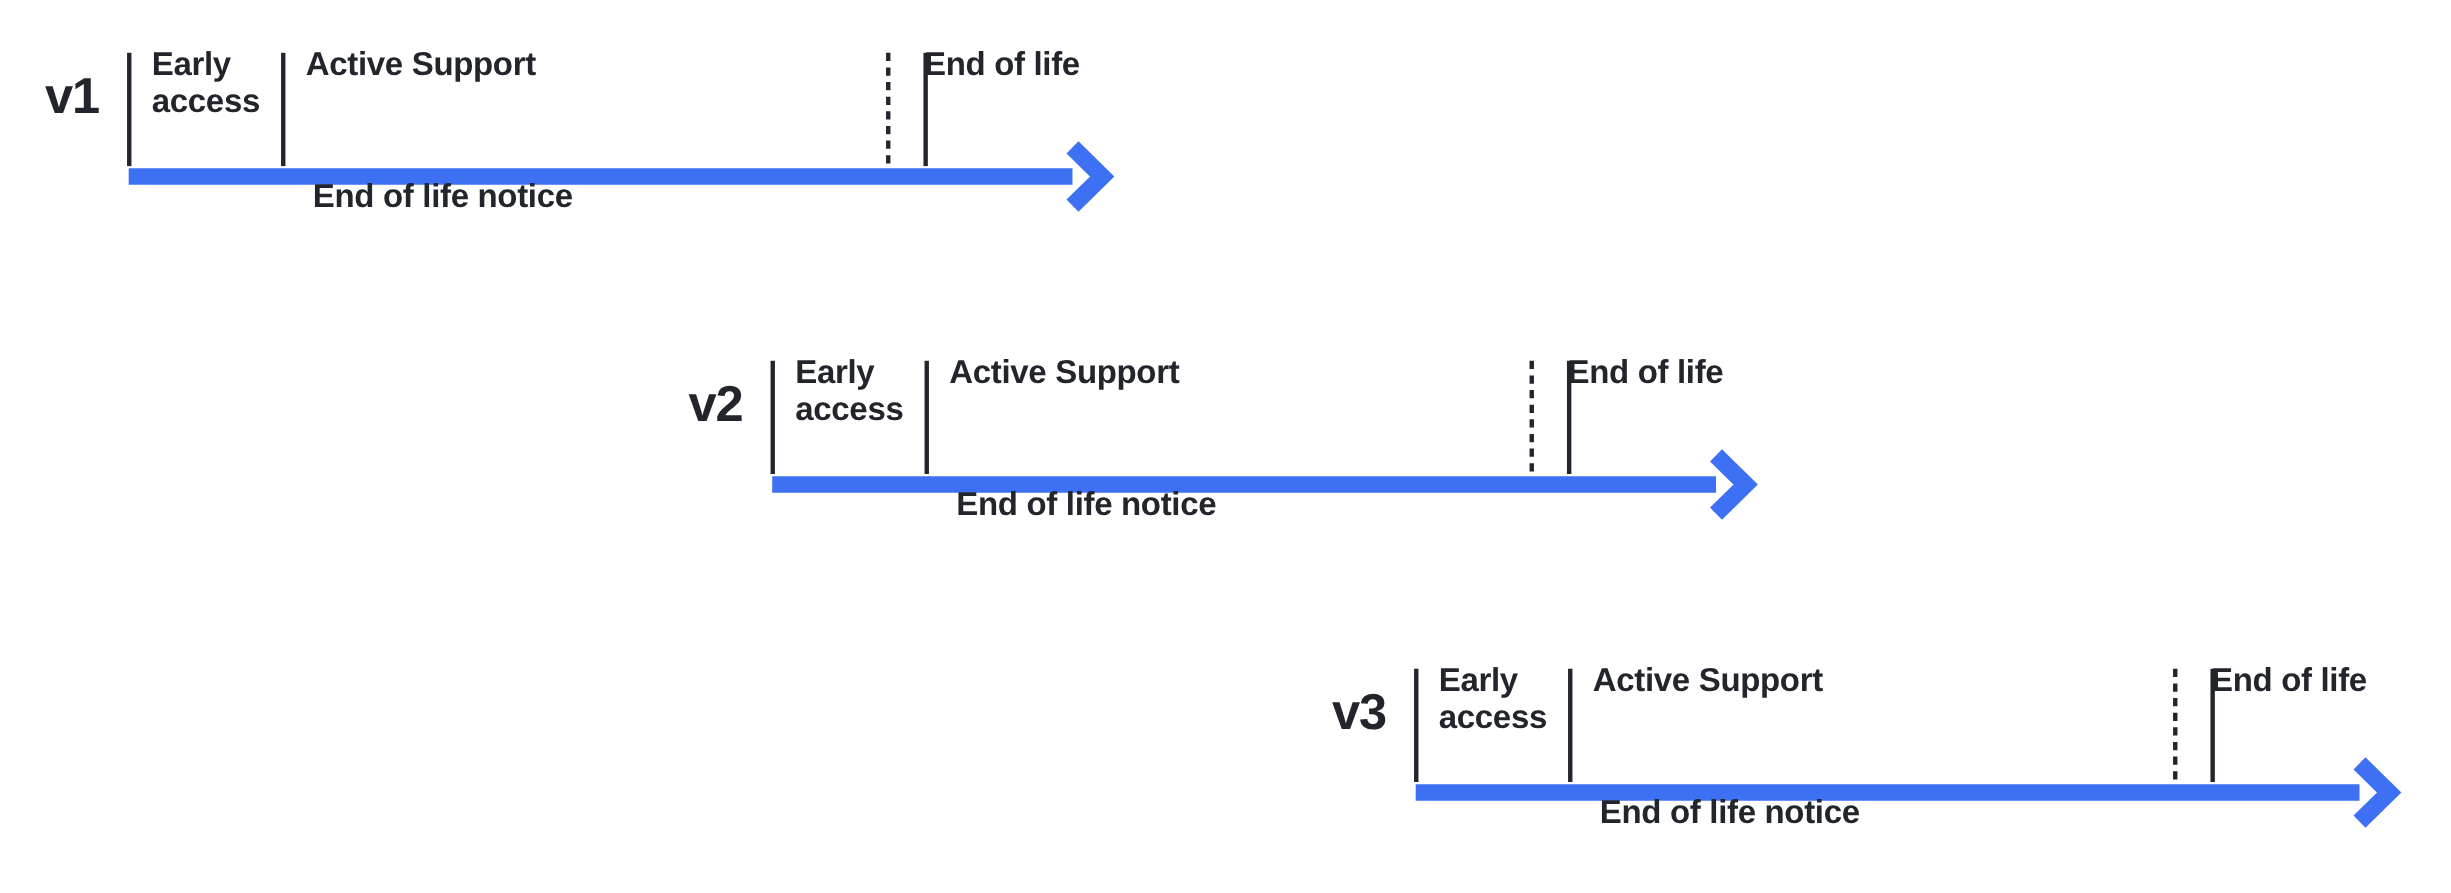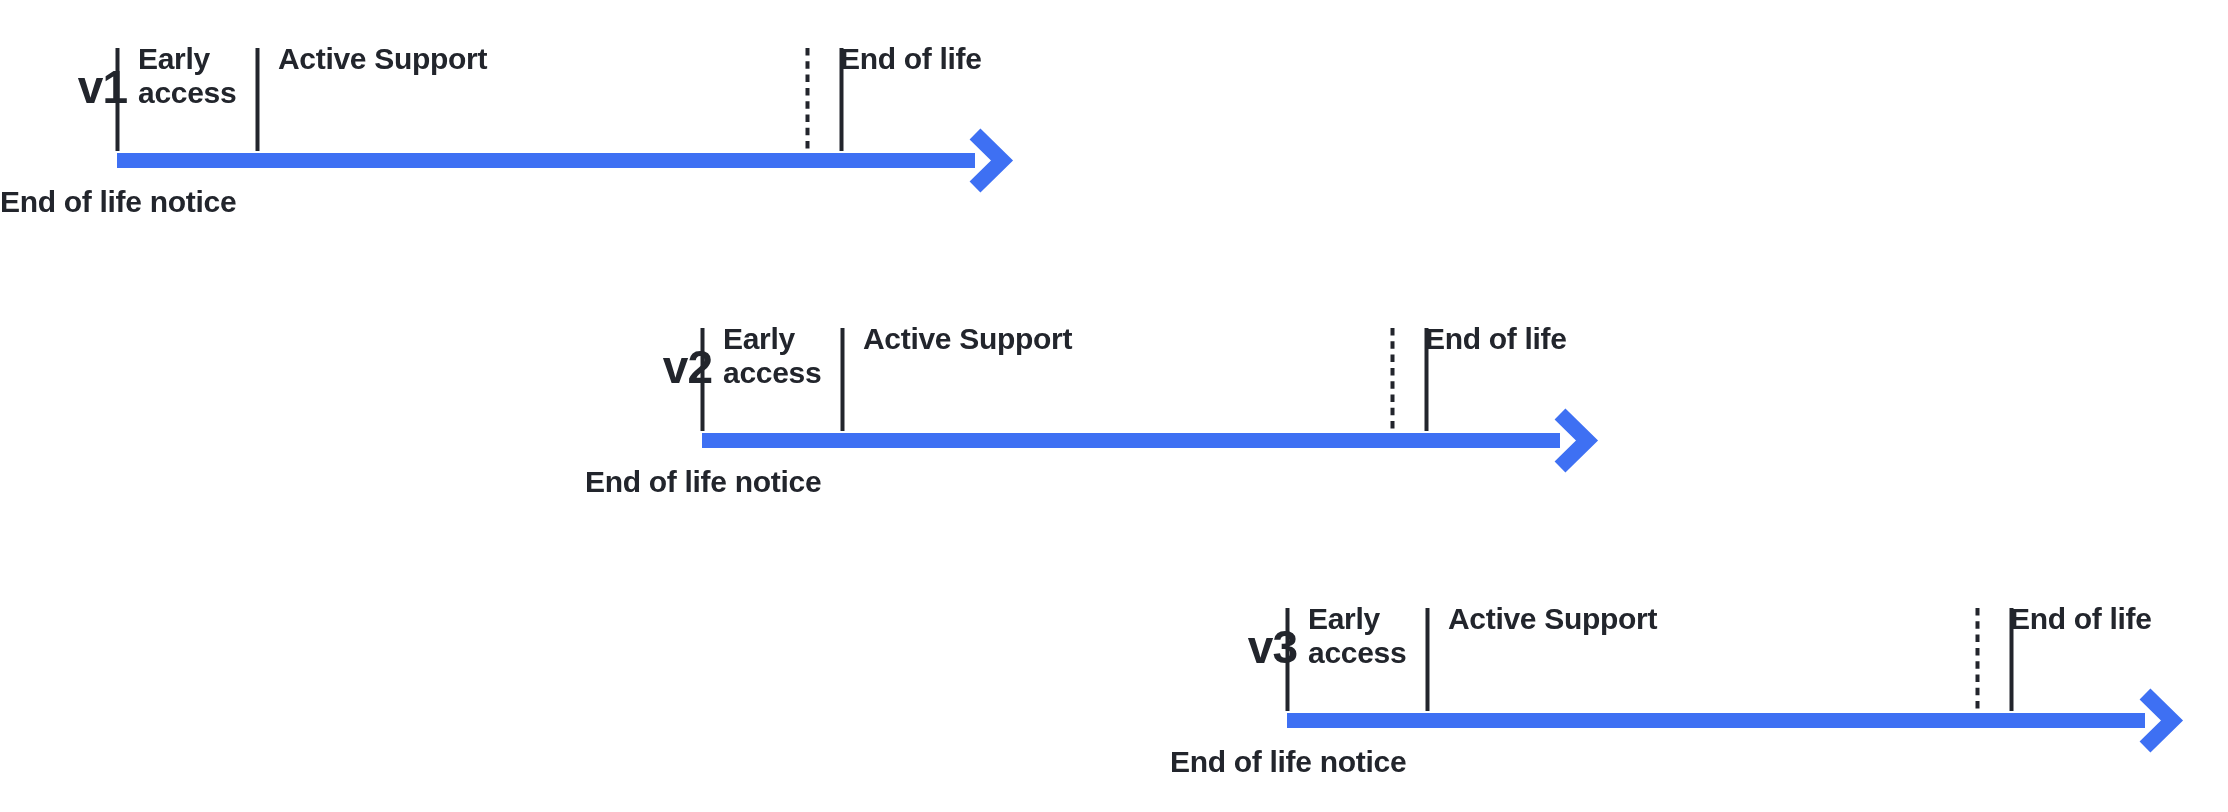--- a/index.html
+++ b/index.html
@@ -13,33 +13,32 @@
     background:var(--bg);
     font-family:"Liberation Sans", sans-serif;
     color:var(--ink);
   }
   .row{position:absolute;width:1070px;height:235px;}
   .row-v1{left:0px;top:0px;}
   .row-v2{left:585px;top:280px;}
   .row-v3{left:1170px;top:560px;}
 
   .version{
-    position:absolute;left:12px;top:63px;width:90px;
+    position:absolute;left:0;top:63px;width:90px;
     text-align:right;font-size:46px;font-weight:700;line-height:48px;
     letter-spacing:-1px;
-    padding-left:25px;
   }
   .lbl{
     position:absolute;font-size:30px;font-weight:700;line-height:34px;
     letter-spacing:-0.3px;white-space:nowrap;
   }
   .early{left:138px;top:42px;white-space:pre-line;}
   .active{left:278px;top:42px;text-align:center;}
   .eol{left:840px;top:42px;}
-  .notice{left:0;top:185px;width:805px;text-align:left;}
+  .notice{left:0;top:162px;width:805px;text-align:center;}
 
   .row-svg{position:absolute;left:0;top:0;display:block;}
   .tick{stroke:var(--ink);stroke-width:4;}
   .tick-dashed{stroke:var(--ink);stroke-width:4;stroke-dasharray:7.5 5.8;}
   .shaft{stroke:var(--accent);stroke-width:15;}
   .chev{stroke:var(--accent);stroke-width:15.5;fill:none;stroke-linejoin:miter;stroke-miterlimit:12;stroke-linecap:butt;}
 </style>
 </head>
 <body>
 

